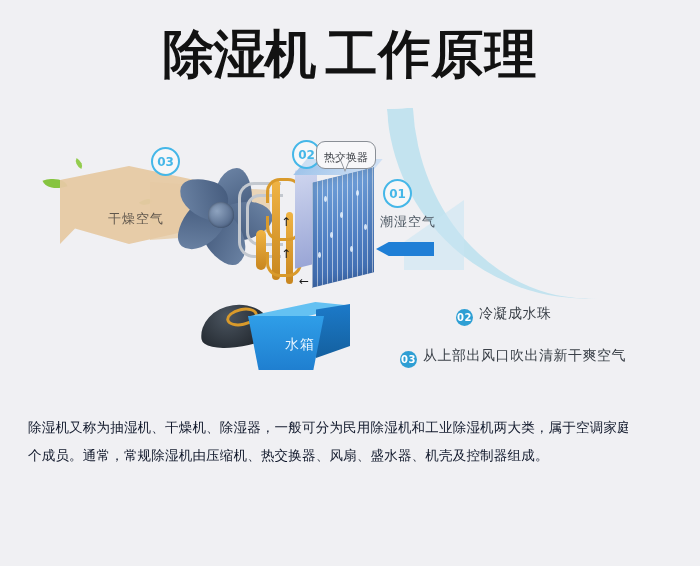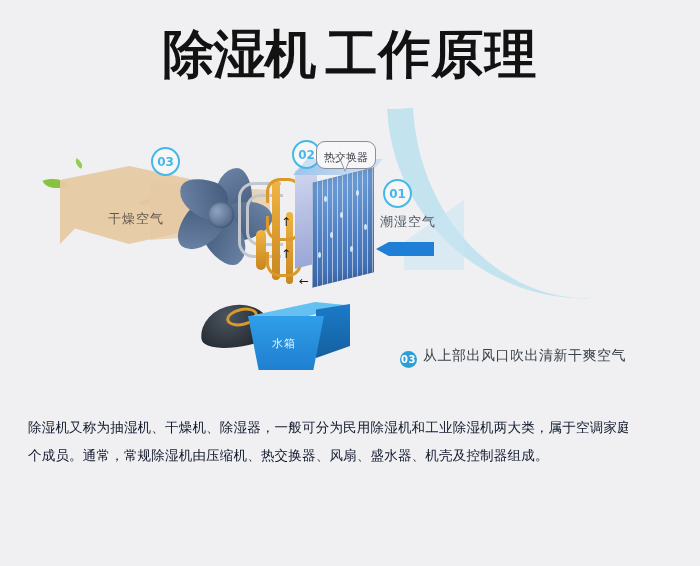--- a/index.html
+++ b/index.html
@@ -259,22 +259,22 @@
   }
   .tank-top {
     position: absolute;
     left: 248px; top: 182px;
     width: 102px; height: 20px;
     background: #64c1f2;
     clip-path: polygon(0 72%, 66% 0, 100% 18%, 36% 100%);
   }
   .tank-label {
     position: absolute;
-    left: 272px; top: 216px;
-    font-size: 11px; color: #eaf6ff;
+    left: 285px; top: 216px;
+    font-size: 14px; color: #eaf6ff;
     letter-spacing: 1px;
   }
 
   
   .cap {
     position: absolute;
     font-size: 14px;
     color: #3a4048;
     white-space: nowrap;
     letter-spacing: .5px;
@@ -395,20 +395,23 @@
 
     <div class="compressor"></div>
     <div class="compressor-ring"></div>
 
     <div class="tank-top"></div>
     <div class="tank-side"></div>
     <div class="tank-front"></div>
     <div class="tank-label">水箱</div>
   </div>
 
+  <div class="cap cap-02">
+    <span class="badge">02</span><span>冷凝成水珠</span>
+  </div>
   <div class="cap cap-03">
     <span class="badge">03</span><span>从上部出风口吹出清新干爽空气</span>
   </div>
 
 
   <div class="body-copy para1">除湿机又称为抽湿机、干燥机、除湿器，一般可分为民用除湿机和工业除湿机两大类，属于空调家庭中的一个成员。通常，常规除湿机由压缩机、热交换器、风扇、盛水器、机壳及控制器组成。</div>
 
 </div>
 
 </body></html>

